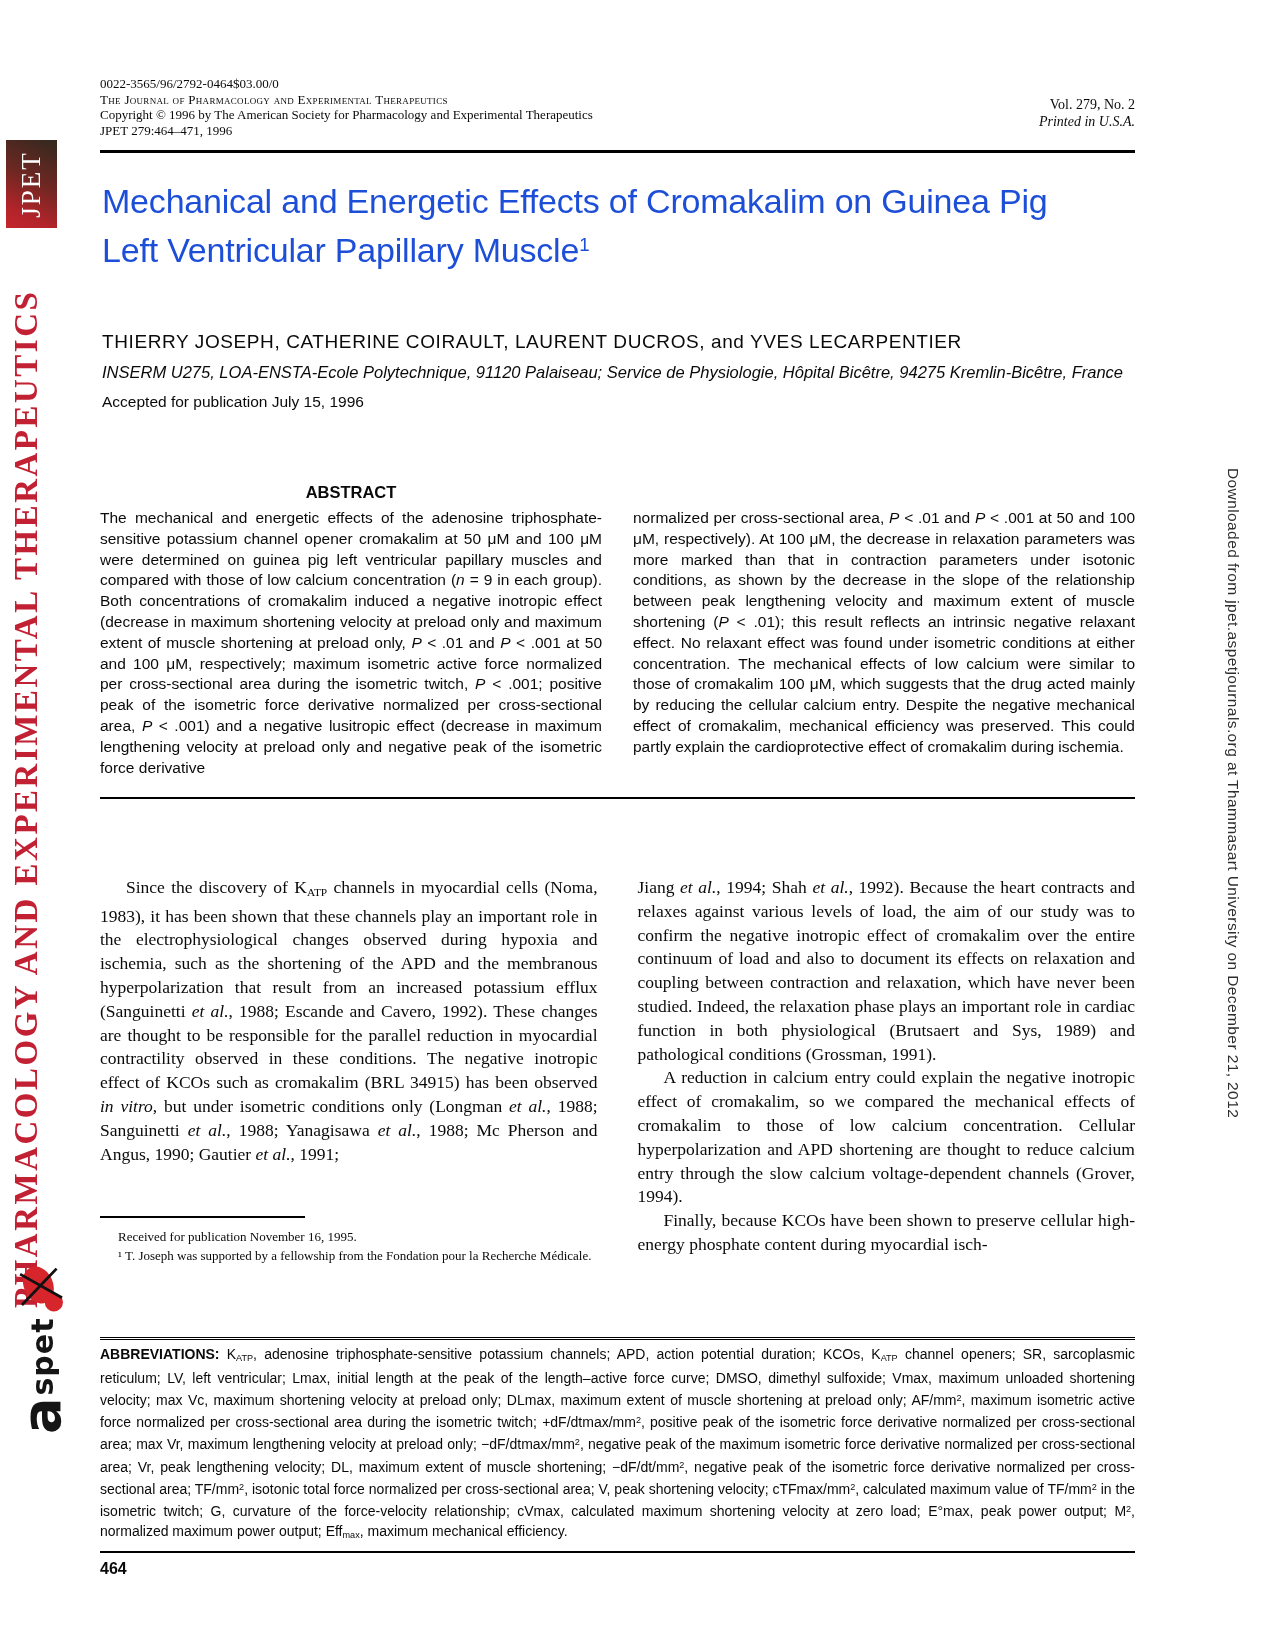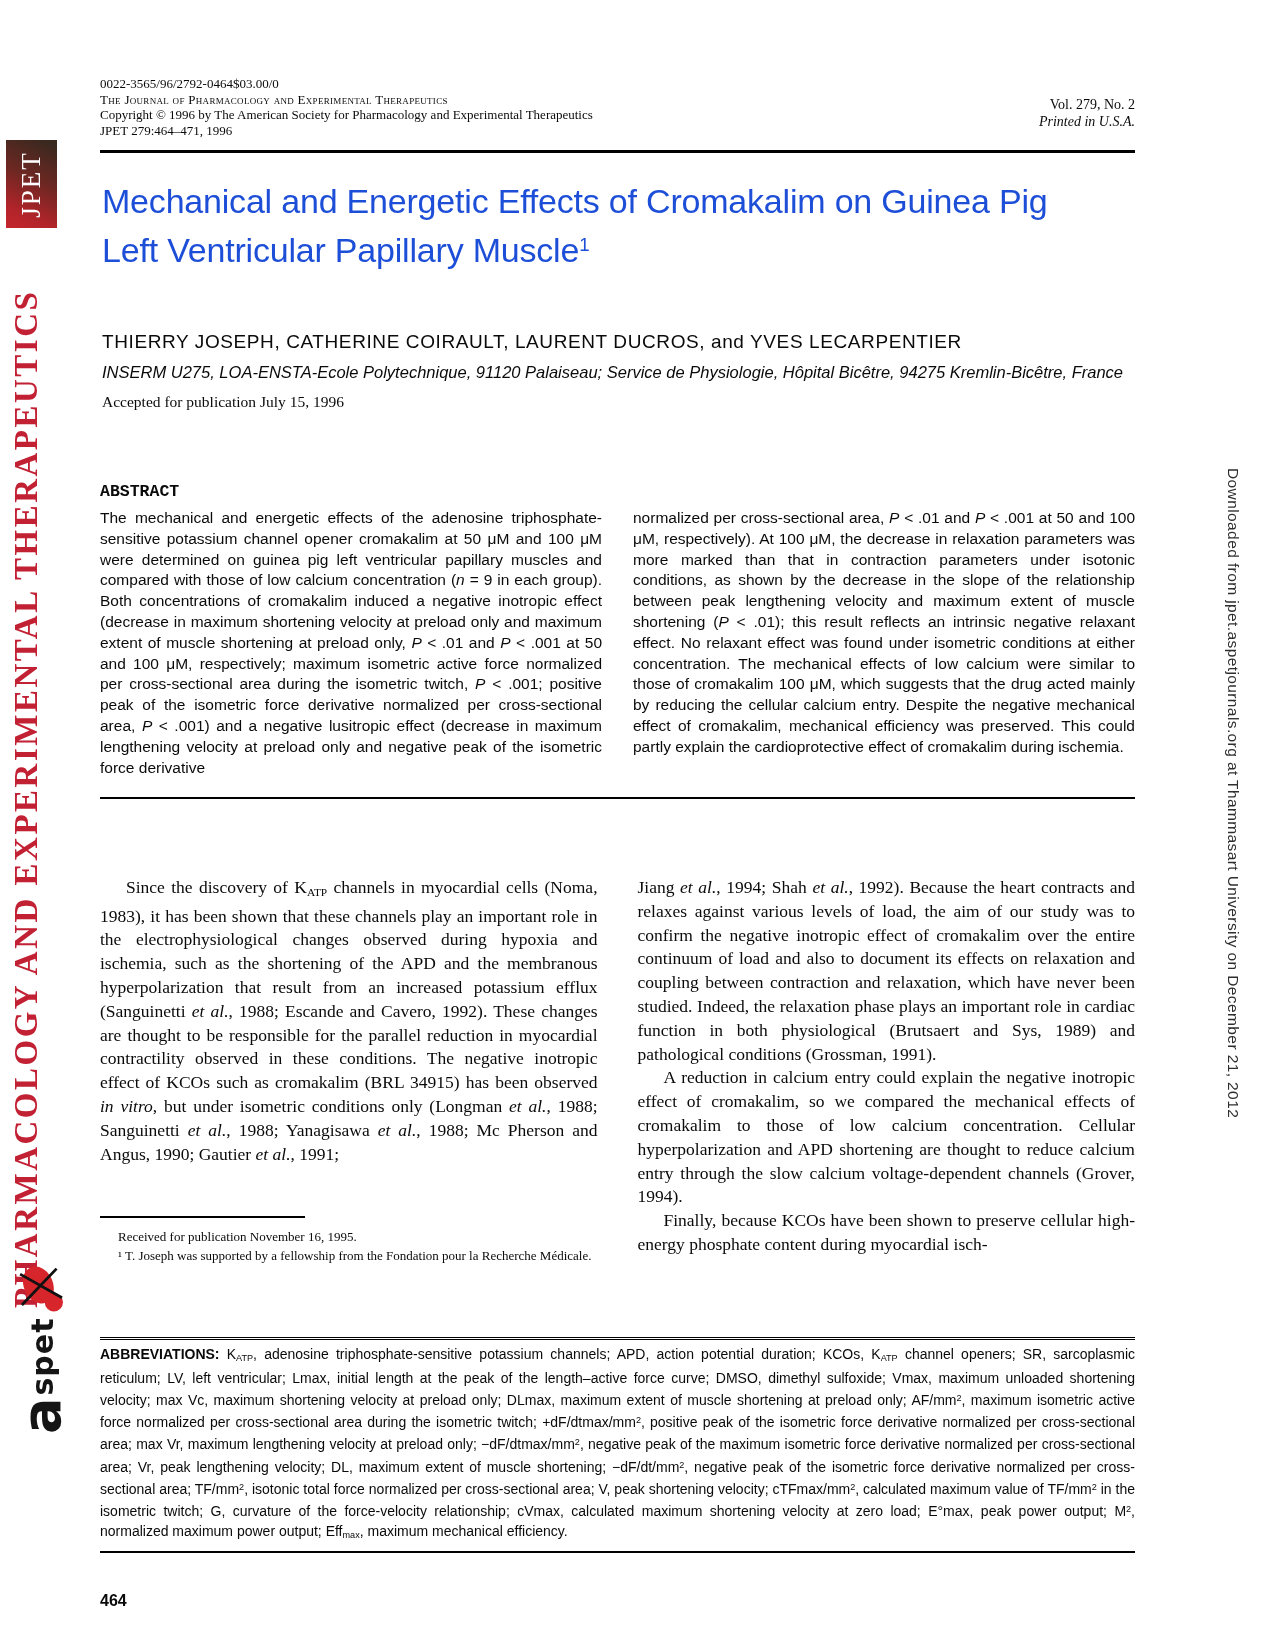--- a/index.html
+++ b/index.html
@@ -21,48 +21,48 @@
   
   .title{position:absolute;top:180px;left:2px;width:1000px;
          font-family:"Liberation Sans",sans-serif;font-size:34px;line-height:43px;
          letter-spacing:-0.2px;color:#1d4ed8;}
   .title sup{font-size:55%;vertical-align:0.6em;}
   .authors{position:absolute;top:331px;left:2px;width:1035px;
            font-family:"Liberation Sans",sans-serif;font-size:19px;letter-spacing:0.6px;}
   .affiliation{position:absolute;top:363px;left:2px;width:1035px;
            font-family:"Liberation Sans",sans-serif;font-style:italic;font-size:16.5px;}
   .accepted{position:absolute;top:393px;left:2px;
-           font-family:Liberation Serif, serif;font-size:15.5px;}
+           font-family:Liberation Sans, sans-serif;font-size:15.5px;}
 
   
   .abstract{position:absolute;top:482px;left:0;width:1035px;display:flex;gap:31px;
             font-family:"Liberation Sans",sans-serif;}
   .abs-col{width:502px;font-size:15.5px;line-height:20.8px;text-align:justify;}
-  .abs-label{font-weight:bold;font-size:16.5px;line-height:20px;margin:0 0 6px 0;text-align:left;font-family:Liberation Mono, monospace;}
+  .abs-label{font-weight:bold;font-size:16.5px;line-height:20px;margin:0 0 6px 0;text-align:center;}
   .abs-col2{padding-top:26px;}
 
   
   .body-cols{position:absolute;top:876px;left:0;width:1035px;display:flex;gap:40px;}
   .body-col{width:502px;font-size:17.5px;line-height:23.8px;text-align:justify;}
   .body-col p{margin:0;}
   .p-indent{text-indent:26px;}
   .footnote{margin-top:50px;}
   .footnote-rule{width:205px;height:2px;background:#000;margin:0 0 9px 0;}
   .footnote p{font-size:13px;line-height:19px;text-indent:18px;margin:0;text-align:justify;}
 
   
   .abbrev{position:absolute;top:1337px;left:0;width:1035px;border-top:3px double #000;padding-top:4px;
           font-family:"Liberation Sans",sans-serif;font-size:14px;line-height:20px;text-align:justify;}
   .abbrev b{font-weight:bold;}
 
   sub{font-size:65%;vertical-align:-0.25em;}
   sup{font-size:65%;vertical-align:0.45em;}
 
   .pageno{position:absolute;top:1560px;left:0;font-family:"Liberation Sans",sans-serif;
-          font-weight:bold;font-size:16px;margin-top:32px;}
+          font-weight:bold;font-size:16px;}
 
   
   .jpet-box{position:absolute;left:6px;top:140px;width:51px;height:88px;
             background:linear-gradient(205deg,#38291f 5%,#6e2722 45%,#b2242a 80%,#c4262c 100%);
             display:flex;align-items:center;justify-content:center;}
   .jpet-box span{display:block;transform:rotate(-90deg);color:#fff;
             font-family:"Liberation Serif",serif;font-size:27px;letter-spacing:2px;}
   .side-journal{position:absolute;left:8px;top:1308px;width:1065px;height:42px;
             transform-origin:0 0;transform:rotate(-90deg);
             font-family:"Liberation Serif",serif;font-weight:bold;font-size:33px;letter-spacing:2.5px;

